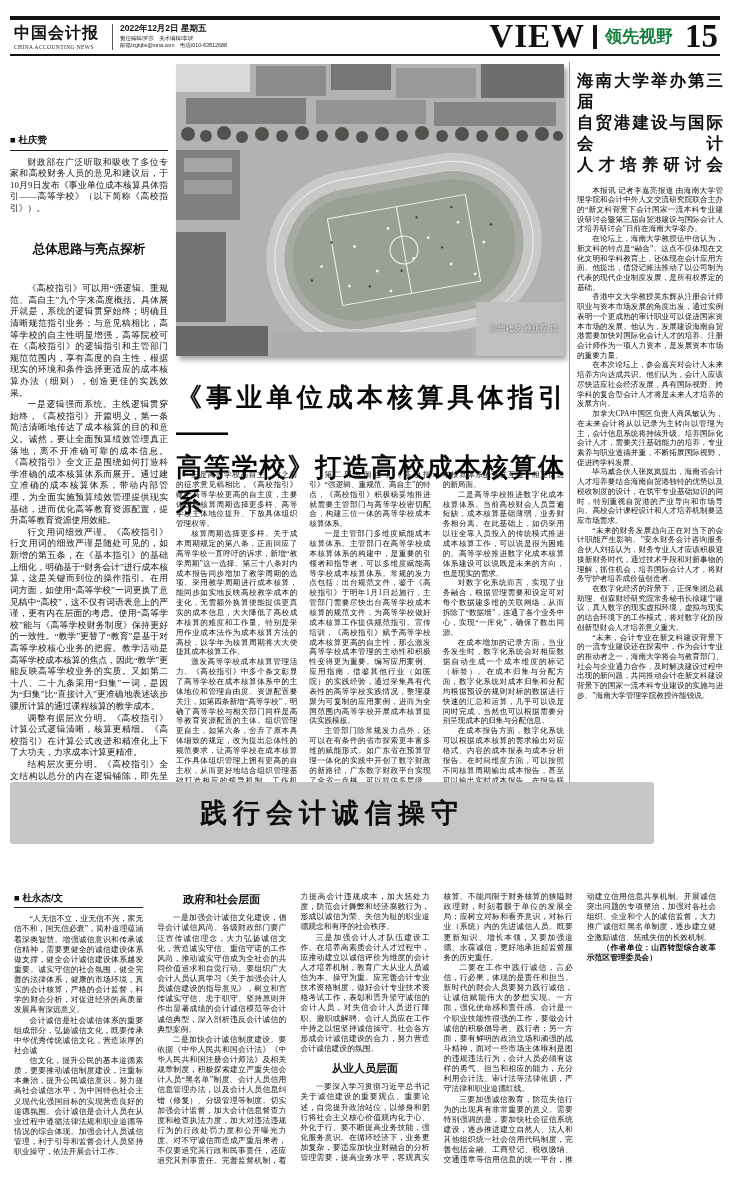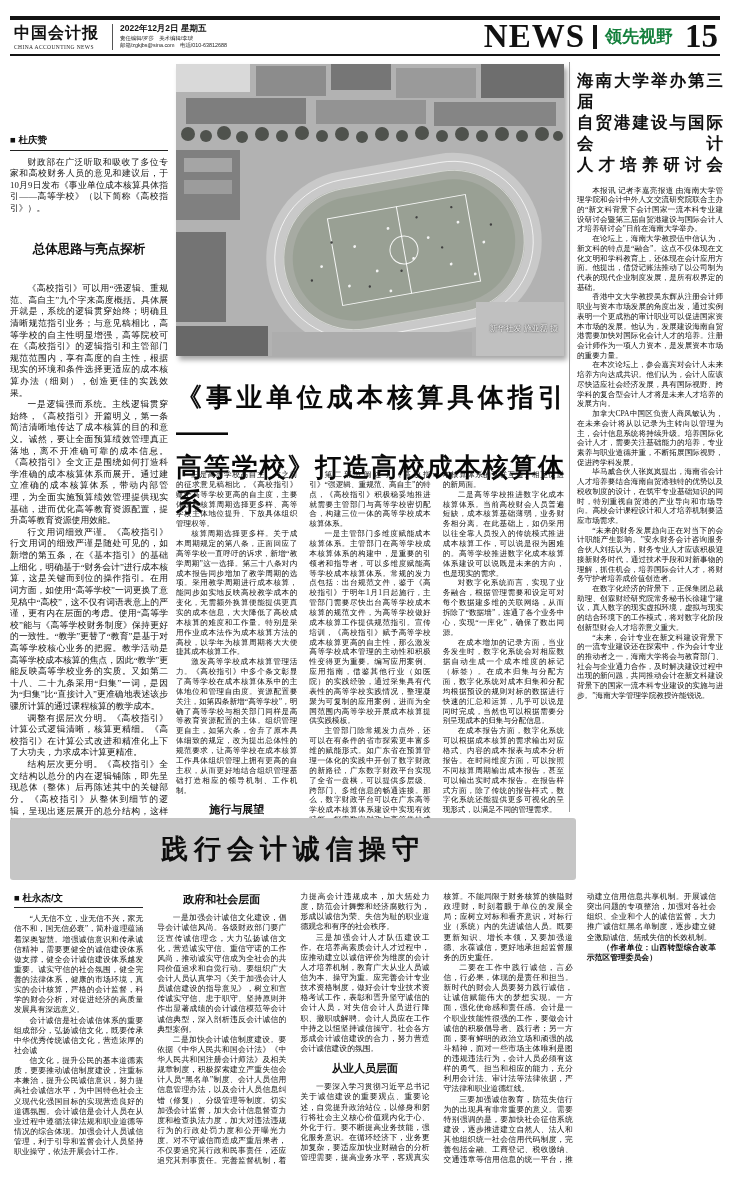--- a/index.html
+++ b/index.html
@@ -46,21 +46,21 @@
              column-count:3;column-gap:12px;column-fill:auto;font-size:7.6px;line-height:1.3;}
   .main-flow .subhead{font-size:11px;}
   
   .v-rule{position:absolute;left:569px;top:62px;width:1px;height:750px;background:#999;}
   .sidebar{position:absolute;left:577px;top:70px;width:146px;height:744px;overflow:hidden;}
   .sidebar-title{margin-bottom:10px;}
   .sidebar-title-line{font-family:"Liberation Sans",sans-serif;font-weight:900;font-size:16.5px;
       line-height:1.28;text-align:justify;text-align-last:justify;text-indent:0;}
   .sidebar-body{font-size:7.6px;line-height:1.28;height:640px;overflow:hidden;}
   
-  .band{position:absolute;left:10px;top:818px;width:566px;height:62px;background:#c6c6c6;
+  .band{position:absolute;left:10px;top:782px;width:644px;height:62px;background:#c6c6c6;
         border-radius:3px;display:flex;align-items:center;justify-content:center;}
   .band-title{font-family:"Liberation Sans",sans-serif;font-weight:900;font-size:27px;
         letter-spacing:6px;color:#0d0d0d;}
   .integrity-flow{position:absolute;left:14px;top:892px;width:702px;height:278px;overflow:hidden;
         column-count:5;column-gap:14px;column-fill:auto;font-size:7.8px;line-height:1.3;}
   .integrity-flow .subhead{font-size:11px;}
 </style>
 </head>
 <body>
 
@@ -71,21 +71,21 @@
     <div class="logo-cn">中国会计报</div>
     <div class="logo-en">CHINA ACCOUNTING NEWS</div>
   </div>
   <div class="mast-divider"></div>
   <div class="date-block">
     <div class="date-line">2022年12月2日 星期五</div>
     <div class="staff-line">责任编辑/罗莎　美术编辑/李琰</div>
     <div class="staff-line">邮箱/zgkjbs@sina.com　电话/010-63812688</div>
   </div>
   <div class="section-block">
-    <span class="sec-en">NEWS</span>
+    <span class="sec-en">VIEW</span>
     <span class="sec-bar"></span>
     <span class="sec-cn">领先视野</span>
     <span class="sec-page">15</span>
   </div>
   <div class="rule-under"></div>
 
   <div class="left-col">
       <div class="flow-byline">■ 杜庆赞</div>
       <div class="para">财政部在广泛听取和吸收了多位专家和高校财务人员的意见和建议后，于10月9日发布《事业单位成本核算具体指引——高等学校》（以下简称《高校指引》）。</div>
       <div class="subhead">总体思路与亮点探析</div>

